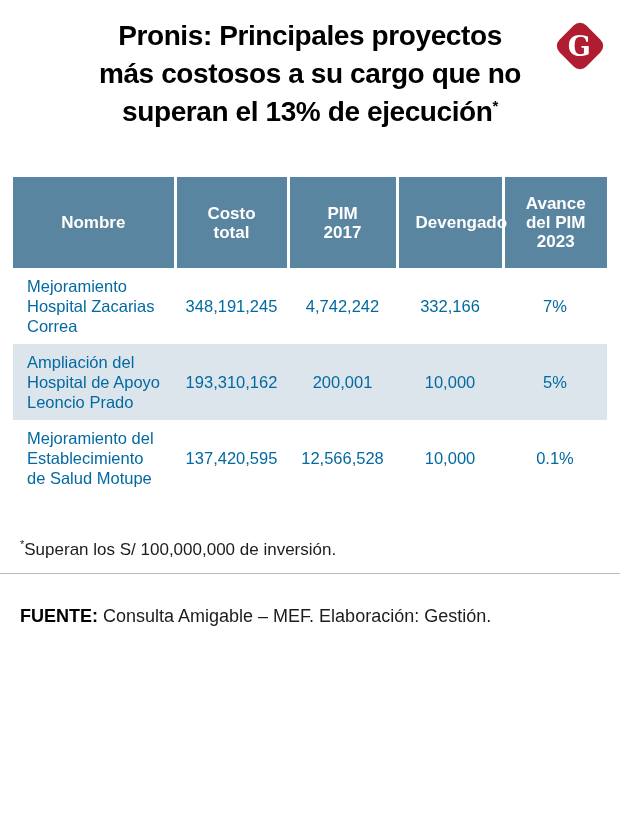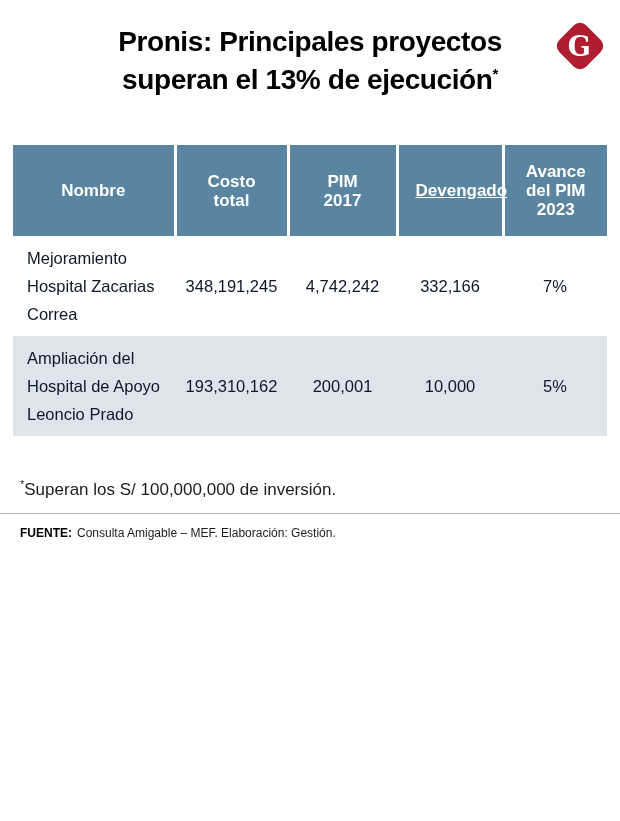--- a/index.html
+++ b/index.html
@@ -5,21 +5,21 @@
   * { box-sizing: border-box; margin: 0; padding: 0; }
   html, body { background: #ffffff; }
   body {
     width: 620px; height: 821px;
     position: relative; overflow: hidden;
     font-family: "Liberation Sans", sans-serif;
     color: #1c1c1c;
   }
 
   
-  .masthead { position: relative; padding-top: 23px; }
+  .masthead { position: relative; padding-top: 17px; }
   .title {
     text-align: center;
     font-weight: bold;
     font-size: 28px;
     line-height: 38px;
     letter-spacing: -0.4px;
     color: #000;
   }
   .title .line { display: block; }
   .title sup { font-size: 15px; line-height: 0; }
@@ -51,83 +51,91 @@
     text-align: center; vertical-align: middle;
     height: 60px;
     padding: 17px;
     border-left: 3px solid #fff;
     line-height: 19px;
   }
   thead th:first-child { border-left: none; }
   .hdr-narrow { display: inline-block; max-width: 70px; }
 
   tbody td {
-    font-size: 16.5px; line-height: 28px;
-    color: #0f172a;
+    font-size: 16.5px; line-height: 20px;
+    color: #0369a1;
     text-align: center; vertical-align: middle;
     padding: 8px 4px;
   }
   tbody td.cell-nombre {
     text-align: left;
     padding-left: 14px; padding-right: 14px;
   }
 
   
   .footnote { margin: 42px 0 4px 20px; font-size: 17px; color: #1c1c1c; }
   .footnote sup { font-size: 11px; }
   .divider { width: 620px; height: 1px; background: #b9babc; margin-top: 13px; }
-  .source { margin: 12px 0 0 20px; font-size: 12px; color: #1c1c1c; }
+  .source { margin: 32px 0 0 20px; font-size: 18px; color: #1c1c1c; }
   .source .src-label { font-weight: bold; color: #000; }
   .source .src-text { margin-left: 5px; }
 </style>
 </head>
 <body>
 
 <div class="masthead">
   <h1 class="title">
     <span class="line">Pronis: Principales proyectos</span>
+    <span class="line">más costosos a su cargo que no</span>
     <span class="line"><span>superan el 13% de ejecución</span><sup>*</sup></span>
   </h1>
   <div class="logo-diamond" style="background: rgb(176, 29, 48);">
     <span class="logo-letter">G</span>
   </div>
 </div>
 
 <table class="data-table">
   <colgroup>
     <col style="width:162px">
       <col style="width:113px">
       <col style="width:109px">
       <col style="width:106px">
       <col style="width:104px">
   </colgroup>
   <thead>
     <tr>
       <th class="hdr-bg" style="background: rgb(90, 133, 160); margin-top: 27px;">Nombre</th>
       <th class="hdr-bg" style="background: rgb(90, 133, 160);">Costo total</th>
       <th class="hdr-bg" style="background: rgb(90, 133, 160);">PIM 2017</th>
-      <th class="hdr-bg" style="background: rgb(90, 133, 160); text-decoration: underline;">Devengado</th>
+      <th class="hdr-bg" style="background: rgb(90, 133, 160);">Devengado</th>
       <th class="hdr-bg" style="background: rgb(90, 133, 160);"><span class="hdr-narrow">Avance del PIM 2023</span></th>
     </tr>
   </thead>
   <tbody>
     <tr>
       <td class="cell-nombre">Mejoramiento Hospital Zacarias Correa</td>
       <td>348,191,245</td>
       <td>4,742,242</td>
       <td>332,166</td>
       <td>7%</td>
     </tr>
     <tr class="alt" style="background: rgb(221, 229, 236);">
       <td class="cell-nombre">Ampliación del Hospital de Apoyo Leoncio Prado</td>
       <td>193,310,162</td>
       <td>200,001</td>
       <td>10,000</td>
       <td>5%</td>
     </tr>
+    <tr>
+      <td class="cell-nombre">Mejoramiento del Establecimiento de Salud Motupe</td>
+      <td>137,420,595</td>
+      <td>12,566,528</td>
+      <td>10,000</td>
+      <td>0.1%</td>
+    </tr>
   </tbody>
 </table>
 
 <p class="footnote"><sup>*</sup><span>Superan los S/ 100,000,000 de inversión.</span></p>
 
 <div class="divider"></div>
 
 <p class="source">
   <span class="src-label">FUENTE:</span><span class="src-text">Consulta Amigable – MEF. Elaboración: Gestión.</span>
 </p>

